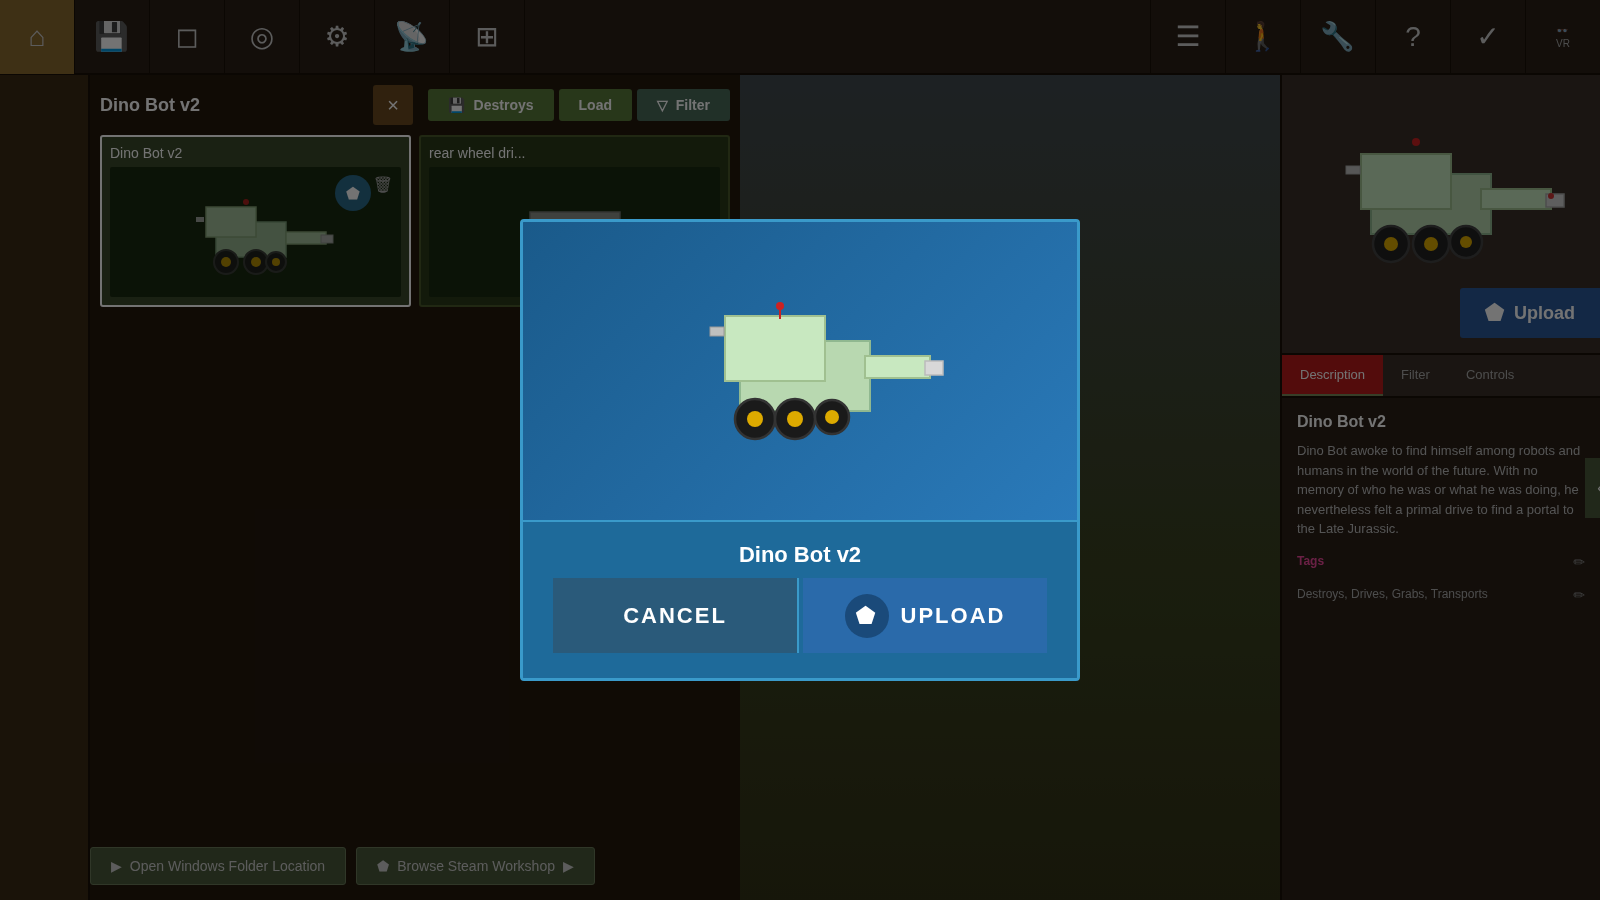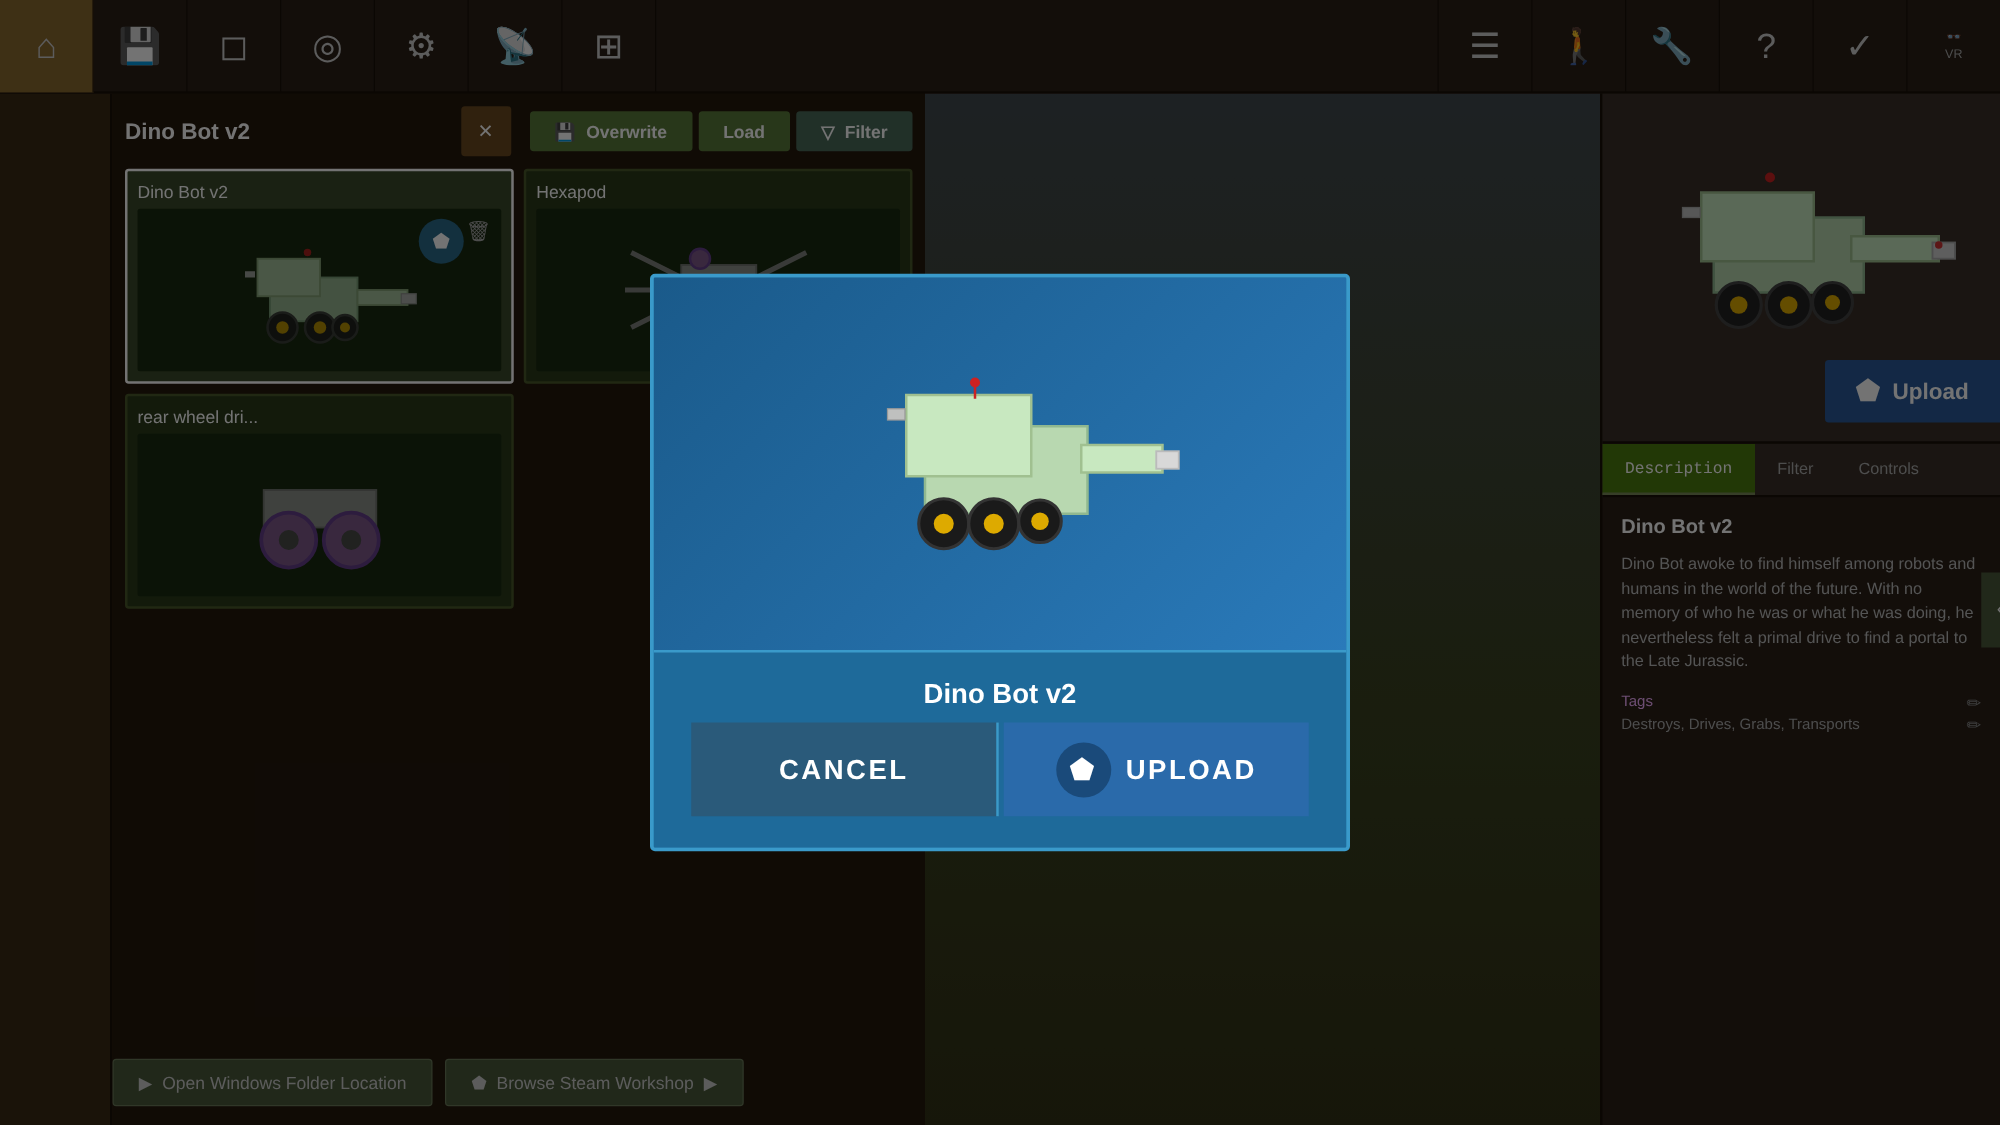--- a/index.html
+++ b/index.html
@@ -274,45 +274,45 @@
     .right-tab {
       padding: 12px 18px;
       color: #aaa;
       font-size: 13px;
       cursor: pointer;
       border-bottom: 2px solid transparent;
     }
     .right-tab.active {
       color: #fff;
       border-bottom-color: #7a8a5a;
-      background: #4d7c0f;
-      font-family: Liberation Mono, monospace;
+      background: #b91c1c;
     }
 
     .right-panel-content {
       padding: 15px;
       flex: 1;
       overflow-y: auto;
     }
     .right-panel-robot-name {
       color: #fff;
       font-size: 16px;
       font-weight: bold;
       margin-bottom: 10px;
     }
     .right-panel-desc {
       color: #bbb;
       font-size: 13px;
       line-height: 1.5;
       margin-bottom: 15px;
     }
     .tags-label {
-      color: #f0abfc;
+      color: #ec4899;
       font-size: 12px;
-      margin-bottom: 4px;
+      margin-bottom: 19px;
+      font-weight: bold;
     }
     .tags-value {
       color: #aaa;
       font-size: 12px;
     }
     .edit-icon {
       color: #888;
       font-size: 14px;
       float: right;
       cursor: pointer;
@@ -470,21 +470,21 @@
   <div class="left-panel"></div>
 
   <div class="robot-panel">
     <div class="robot-panel-header">
       <div class="robot-panel-title">Dino Bot v2</div>
       <div style="display:flex; align-items:center; gap:5px;">
         <div class="panel-close-btn">×</div>
         <div class="panel-actions">
           <div class="panel-action-btn">
             <span>💾</span>
-            <span>Overwrite</span>
+            <span>Destroys</span>
           </div>
           <div class="panel-action-btn">
             <span>Load</span>
           </div>
           <div class="panel-action-btn filter">
             <span>▽</span>
             <span>Filter</span>
           </div>
         </div>
       </div>
@@ -509,35 +509,20 @@
             <circle cx="110" cy="85" r="4" fill="#ddaa00"></circle>
             <rect x="30" y="40" width="8" height="5" fill="#c0c0c0"></rect>
             <circle cx="80" cy="25" r="3" fill="#cc2222"></circle>
           </svg>
           <div class="robot-card-icon">⬟</div>
           <div class="robot-card-delete">🗑</div>
         </div>
       </div>
 
 
-      <div class="robot-card">
-        <div class="robot-card-name">Hexapod</div>
-        <div class="robot-card-img">
-          <svg width="180" height="120" viewBox="0 0 180 120" class="robot-svg">
-            <rect x="60" y="40" width="60" height="40" fill="#aaa" stroke="#888" stroke-width="1.5"></rect>
-            <line x1="60" y1="50" x2="20" y2="30" stroke="#999" stroke-width="4"></line>
-            <line x1="60" y1="60" x2="15" y2="60" stroke="#999" stroke-width="4"></line>
-            <line x1="60" y1="70" x2="20" y2="90" stroke="#999" stroke-width="4"></line>
-            <line x1="120" y1="50" x2="160" y2="30" stroke="#999" stroke-width="4"></line>
-            <line x1="120" y1="60" x2="165" y2="60" stroke="#999" stroke-width="4"></line>
-            <line x1="120" y1="70" x2="160" y2="90" stroke="#999" stroke-width="4"></line>
-            <circle cx="75" cy="35" r="8" fill="#9966aa" stroke="#7744aa" stroke-width="2"></circle>
-          </svg>
-        </div>
-      </div>
 
       <div class="robot-card">
         <div class="robot-card-name">rear wheel dri...</div>
         <div class="robot-card-img">
           <svg width="170" height="120" viewBox="0 0 170 120" class="robot-svg">
             <rect x="40" y="40" width="90" height="30" fill="#aaa" stroke="#888" stroke-width="1.5"></rect>
             <circle cx="60" cy="80" r="22" fill="#9966aa" stroke="#7744aa" stroke-width="3"></circle>
             <circle cx="110" cy="80" r="22" fill="#9966aa" stroke="#7744aa" stroke-width="3"></circle>
             <circle cx="60" cy="80" r="8" fill="#555"></circle>
             <circle cx="110" cy="80" r="8" fill="#555"></circle>

